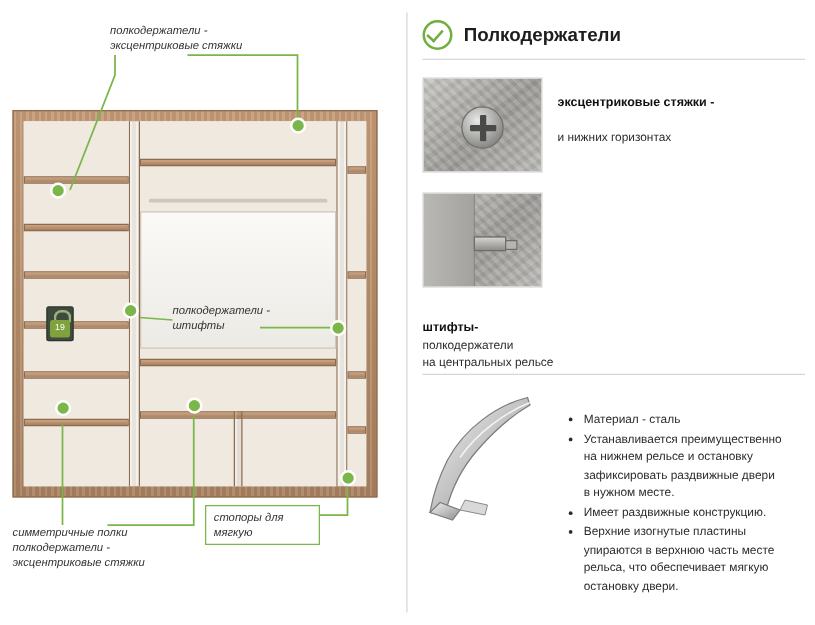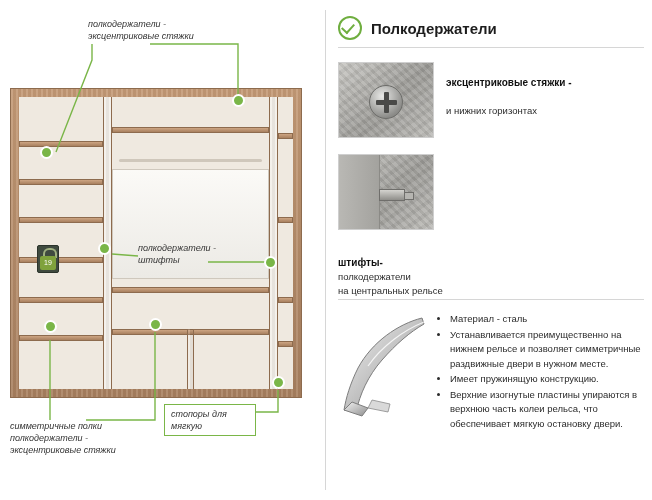--- a/index.html
+++ b/index.html
@@ -276,21 +276,21 @@
     display: flex;
     gap: 10px;
     align-items: flex-start;
   }
   .stopper-img {
     width: 88px; height: 110px;
     flex: 0 0 auto;
     position: relative;
   }
   ul.bullets {
-    margin: 0;
+    margin: 17px;
     padding-left: 14px;
     font-size: 9.5px;
     line-height: 14.5px;
     color: #2b2b2b;
   }
   ul.bullets li {
     margin-bottom: 1px;
   }
 </style>
 </head>
@@ -424,20 +424,20 @@
               </linearGradient>
             </defs>
             <path d="M84,6 C60,12 34,30 20,56 C12,72 8,86 6,98 L18,100 C22,82 30,64 44,48 C58,32 72,20 86,12 Z" fill="url(#steel)" stroke="#7d7d7d" stroke-width="1"></path>
             <path d="M86,10 C66,18 44,34 30,54" fill="none" stroke="#ffffff" stroke-width="1.2" opacity="0.8"></path>
             <path d="M6,98 L24,104 L30,96 L14,90 Z" fill="url(#steel)" stroke="#7d7d7d" stroke-width="1"></path>
             <path d="M30,96 L50,100 L52,92 L34,88 Z" fill="#d9d9d9" stroke="#8a8a8a" stroke-width="0.8"></path>
           </svg>
         </div>
         <ul class="bullets">
           <li>Материал - сталь</li>
-          <li>Устанавливается преимущественно на нижнем рельсе и позволяет симметричные раздвижные двери в нужном месте.</li>
-          <li>Имеет пружинящую конструкцию.</li>
-          <li>Верхние изогнутые пластины упираются в верхнюю часть колеи рельса, что обеспечивает мягкую остановку двери.</li>
+          <li>Устанавливается преимущественно на нижнем рельсе и остановку зафиксировать раздвижные двери в нужном месте.</li>
+          <li>Имеет раздвижные конструкцию.</li>
+          <li>Верхние изогнутые пластины упираются в верхнюю часть месте рельса, что обеспечивает мягкую остановку двери.</li>
         </ul>
       </div>
     </div>
   </div>
 </div>
 
 </body></html>

